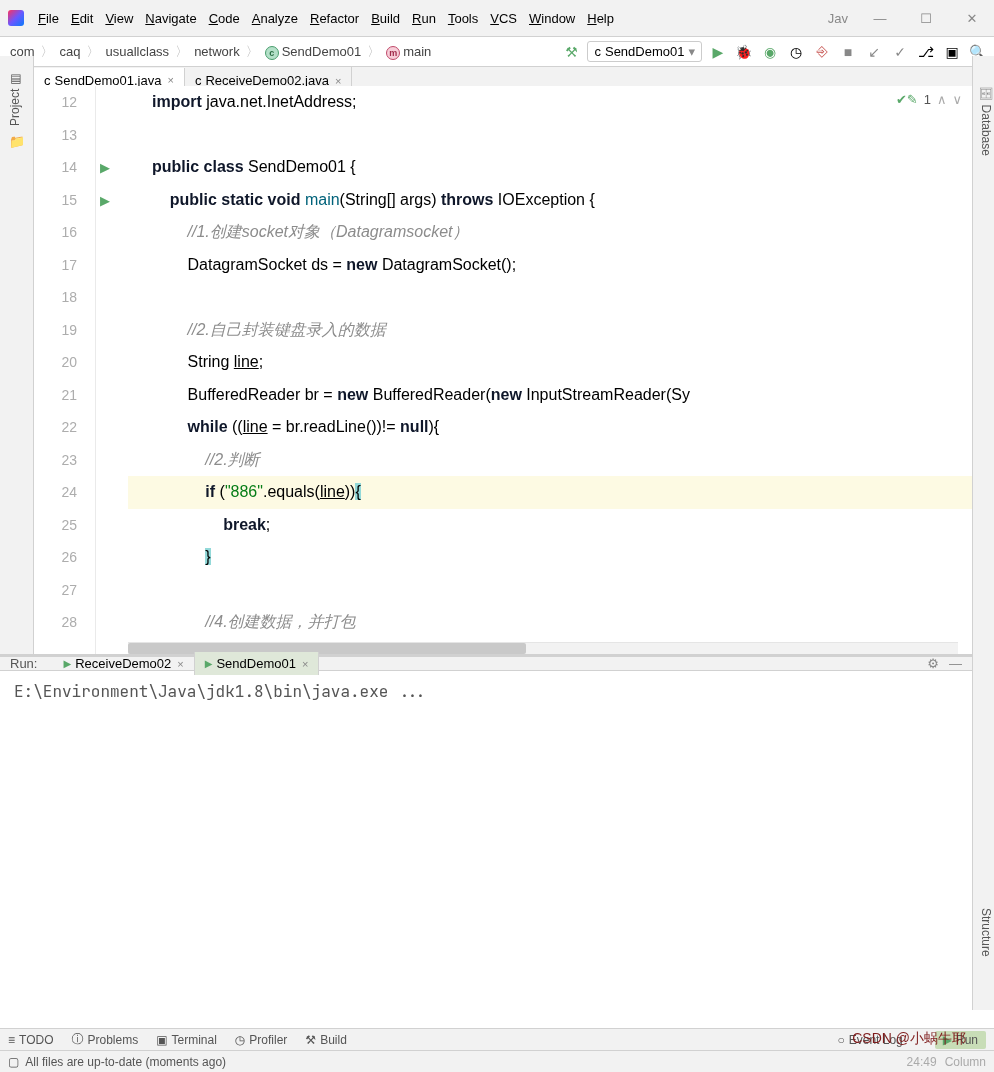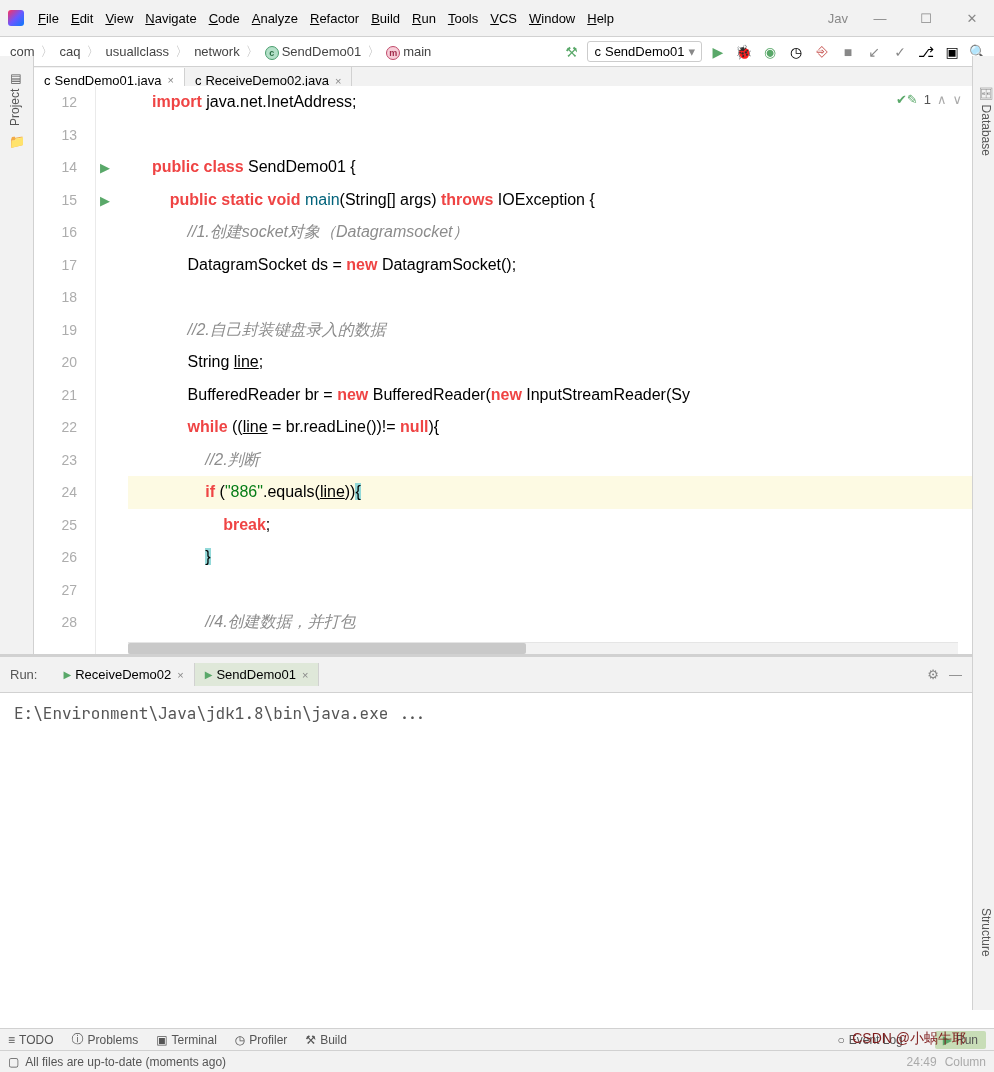--- a/index.html
+++ b/index.html
@@ -34,32 +34,32 @@
 .right-tool .rot2 { transform: rotate(90deg); transform-origin: left top; position: absolute; left: 20px; bottom: 88px; font-size: 12px; color: #555; white-space: nowrap; }
 .editor { position: absolute; left: 34px; right: 22px; top: 86px; height: 568px; background: #fff; font-family: Liberation Sans, sans-serif; font-size: 16px; overflow: hidden; }
 .gutter { width: 62px; background: #fff; border-right: 1px solid #eaeaea; text-align: right; color: #adadad; position: absolute; left: 0; top: 0; height: 100%; }
 .gutter .line-num { height: 32.5px; line-height: 32.5px; padding-right: 18px; font-size: 14px; }
 .gutter-icons { position: absolute; left: 62px; top: 0; width: 32px; height: 100%; }
 .gutter-icons .run-tri { color: #59a869; font-size: 13px; position: absolute; left: 4px; }
 .gutter-icons .bulb { position: absolute; left: 64px; font-size: 13px; }
 .code { position: absolute; left: 94px; top: 0; right: 0; }
 .code .line { height: 32.5px; line-height: 32.5px; white-space: pre; padding-left: 24px; }
 .code .line.hl { background: #fdfae3; }
-.kw { color: #ef4444; font-weight: bold; }
+.kw { color: #0f172a; font-weight: bold; }
 .str { color: #067d17; }
 .com { color: #8c8c8c; font-style: italic; }
 .mtd { color: #00627a; }
 .var { text-decoration: underline; }
 .caret-br { background: #93d9d9; }
 .inspect { position: absolute; right: 10px; top: 6px; display: flex; align-items: center; gap: 6px; font-size: 13px; color: #555; }
 .inspect .chk { color: #59a869; }
 .editor-scroll { position: absolute; bottom: 0; left: 94px; right: 14px; height: 12px; background: #f2f2f2; border-top: 1px solid #e5e5e5; }
 .editor-scroll .thumb { width: 48%; height: 100%; background: #c9c9c9; border-radius: 2px; }
 .run-panel { position: absolute; left: 0; right: 22px; top: 654px; bottom: 44px; background: #fff; border-top: 3px solid #d1d1d1; }
-.run-header { display: flex; align-items: center; height: 36px; background: #f2f2f2; border-bottom: 1px solid #d1d1d1; padding: 0 10px; }
+.run-header { display: flex; align-items: center; height: 14px; background: #f2f2f2; border-bottom: 1px solid #d1d1d1; padding: 0 10px; }
 .run-header .lbl { color: #555; margin-right: 16px; }
 .run-tab { display: flex; align-items: center; gap: 4px; padding: 4px 10px; height: 100%; border-right: 1px solid #d1d1d1; }
 .run-tab.active { background: #dfe8d9; }
 .run-tab .arrow { color: #59a869; font-size: 10px; }
 .run-tab .close-x { color: #888; font-size: 11px; margin-left: 2px; }
 .run-header .rt { margin-left: auto; display: flex; gap: 10px; color: #888; }
 .console { font-family: "JetBrains Mono","Consolas",monospace; padding: 10px 14px; font-size: 16px; color: #555; }
 .bottom-bar { position: absolute; left: 0; right: 0; bottom: 22px; height: 22px; background: #f2f2f2; border-top: 1px solid #d1d1d1; display: flex; align-items: center; padding: 0 8px; font-size: 12px; color: #555; }
 .bottom-bar .item { display: flex; align-items: center; gap: 4px; margin-right: 18px; }
 .bottom-bar .right { margin-left: auto; display: flex; align-items: center; gap: 14px; }

